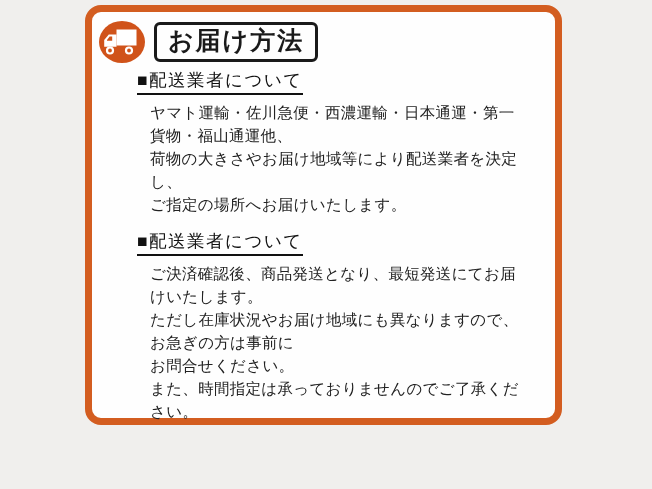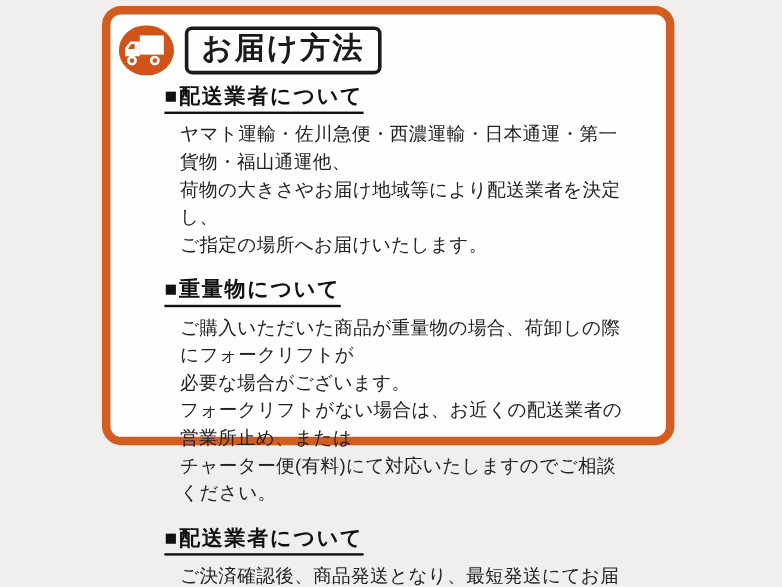--- a/index.html
+++ b/index.html
@@ -12,21 +12,21 @@
     position: relative;
     overflow: hidden;
     background: #f0efed;
     font-family: "Liberation Sans", "DejaVu Sans", sans-serif;
   }
   .panel {
     position: absolute;
     left: 85px;
     top: 5px;
     width: 477px;
-    height: 366px;
+    height: 420px;
     box-sizing: border-box;
     background: #fefefe;
     border: 7px solid #d35d20;
     border-radius: 16px;
   }
   .header-row {
     display: flex;
     align-items: center;
     gap: 9px;
     padding: 9px 0 0 7px;
@@ -51,21 +51,21 @@
   }
   .content {
     margin: 7px 14px 0 45px;
   }
   .section + .section {
     margin-top: 15px;
   }
   .section-heading {
     display: inline-block;
     font-size: 17.5px;
-    font-weight: bold;
+    font-weight: normal;
     color: #111111;
     letter-spacing: 1.5px;
     border-bottom: 2px solid #111111;
     padding-bottom: 2px;
     line-height: 1.2;
     white-space: nowrap;
     text-align: center;
   }
   .section-body {
     margin: 6px 16px 0 13px;
@@ -95,27 +95,20 @@
 
   <div class="content">
 
     <div class="section">
       <div class="section-heading">■配送業者について</div>
       <div class="section-body">ヤマト運輸・佐川急便・西濃運輸・日本通運・第一貨物・福山通運他、
 荷物の大きさやお届け地域等により配送業者を決定し、
 ご指定の場所へお届けいたします。</div>
     </div>
 
-    <div class="section">
-      <div class="section-heading">■重量物について</div>
-      <div class="section-body">ご購入いただいた商品が重量物の場合、荷卸しの際にフォークリフトが
-必要な場合がございます。
-フォークリフトがない場合は、お近くの配送業者の営業所止め、または
-チャーター便(有料)にて対応いたしますのでご相談ください。</div>
-    </div>
 
     <div class="section">
       <div class="section-heading">■配送業者について</div>
       <div class="section-body">ご決済確認後、商品発送となり、最短発送にてお届けいたします。
 ただし在庫状況やお届け地域にも異なりますので、お急ぎの方は事前に
 お問合せください。
 また、時間指定は承っておりませんのでご了承ください。</div>
     </div>
 
   </div>

